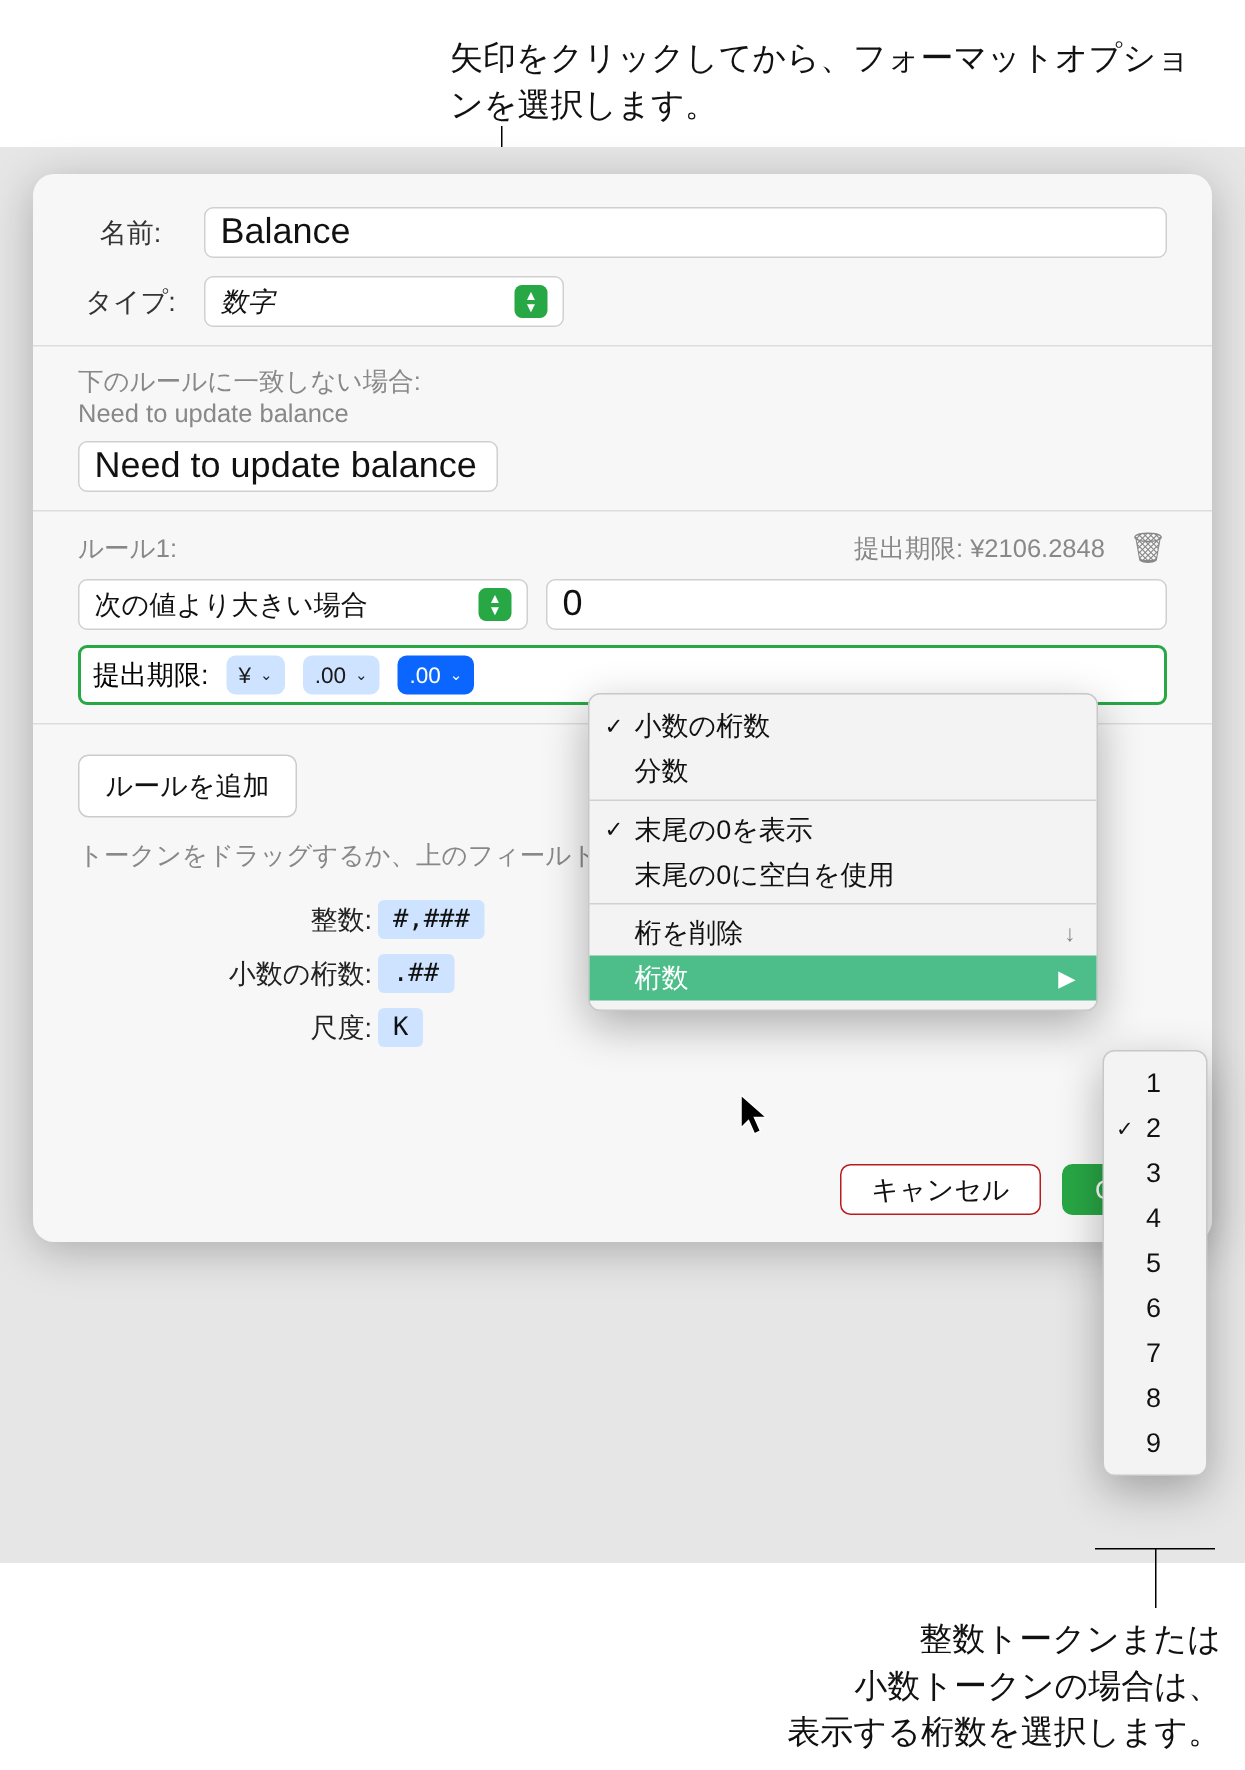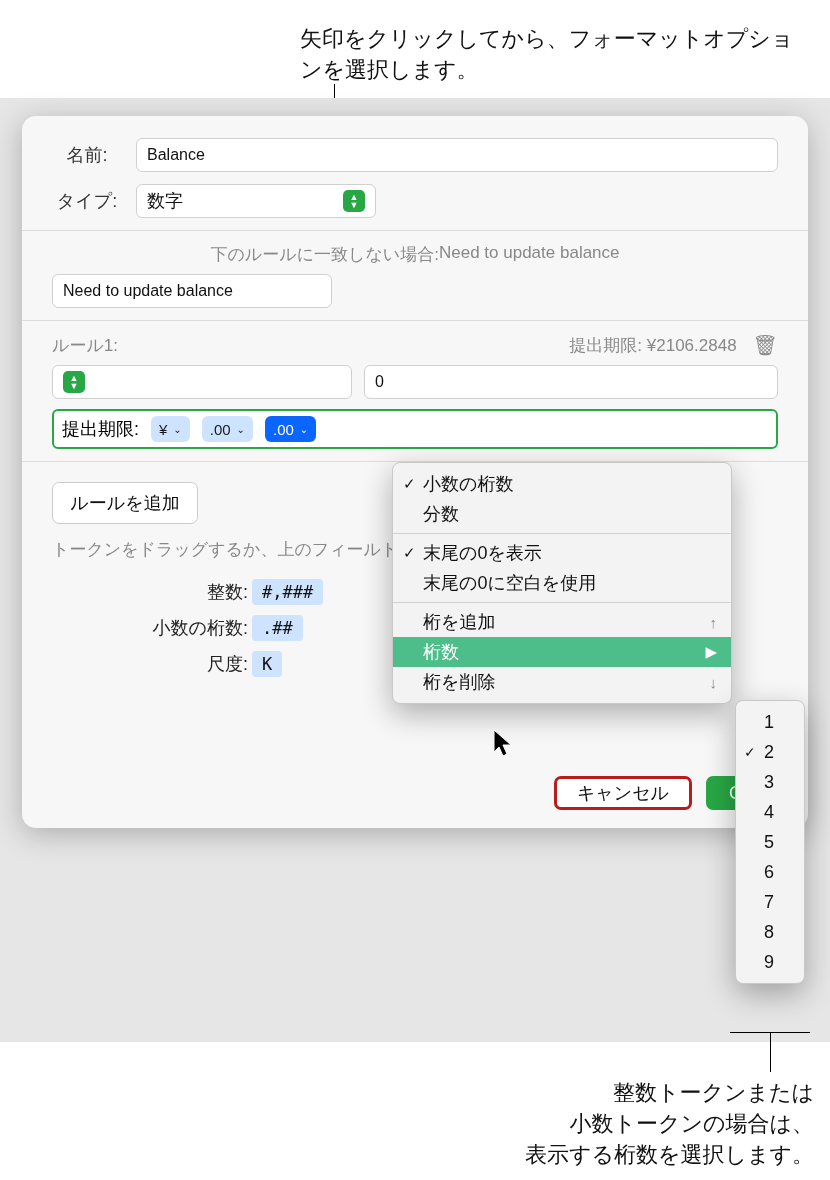--- a/index.html
+++ b/index.html
@@ -61,35 +61,36 @@
     padding-right: 14px;
     color: #333;
   }
   .input-text {
     flex: 1;
     height: 34px;
     border: 1px solid #d0d0d0;
     border-radius: 6px;
     background: #fff;
     padding: 16px 10px;
-    font-size: 16px;
+    font-size: 24px;
     display: flex;
     align-items: center;
   }
   .select {
     height: 34px;
     border: 1px solid #d0d0d0;
     border-radius: 6px;
     background: #fff;
     padding: 0 10px;
     display: flex;
     align-items: center;
     justify-content: space-between;
     width: 240px;
     position: relative;
+    font-style: italic;
   }
   .select-arrows, .select-arrow {
     width: 22px;
     height: 22px;
     border-radius: 5px;
     display: flex;
     flex-direction: column;
     align-items: center;
     justify-content: center;
     font-size: 9px;
@@ -186,21 +187,21 @@
     position: absolute;
     bottom: 18px;
     right: 30px;
     display: flex;
     gap: 14px;
   }
   .btn {
     height: 34px;
     padding: 0 20px;
     border-radius: 7px;
-    border: 3px solid #b91c1c;
+    border: 1px solid #b91c1c;
     background: #fff;
     display: flex;
     align-items: center;
     justify-content: center;
     min-width: 110px;
   }
   .btn.ok {
     background: #28a745;
     color: #fff;
     border-color: #28a745;
@@ -327,38 +328,39 @@
       <span>数字</span>
       <span class="select-arrows green">
         <span>▲</span>
           <span>▼</span>
       </span>
     </div>
   </div>
 
   <hr class="hr">
 
-  <div style="display:flex; justify-content:center; margin-bottom:8px;">
+  <div style="display:flex; justify-content:flex-start; margin-bottom:8px;flex-direction:column;">
     <div class="small-label">下のルールに一致しない場合:</div>
     <div class="small-label">Need to update balance</div>
   </div>
   <div class="input-text" style="width:280px;">Need to update balance</div>
 
   <hr class="hr">
 
   <div class="rule-header">
     <div class="small-label">ルール1:</div>
     <div style="display:flex; align-items:center; gap:16px;">
       <div class="small-label">提出期限: ¥2106.2848</div>
       <div class="trash">🗑</div>
     </div>
   </div>
 
   <div class="rule-row">
     <div class="rule-select">
+      <span>次の値より大きい場合</span>
       <span class="select-arrows green">
           <span>▲</span>
           <span>▼</span>
         </span>
     </div>
     <div class="input-text" style="flex:1;">0</div>
   </div>
 
   <div class="token-row">
     <span class="token-row-label">提出期限:</span>
@@ -409,31 +411,27 @@
   <div class="menu-sep"></div>
   <div class="menu-item">
     <span class="check">✓</span>
     <span>末尾の0を表示</span>
   </div>
   <div class="menu-item">
     <span>末尾の0に空白を使用</span>
   </div>
   <div class="menu-sep"></div>
   <div class="menu-item">
-    <span>桁を追加</span>
-    <span class="right">↑</span>
+    <span>桁を削除</span>
+    <span class="right">↓</span>
   </div>
   <div class="menu-item sel">
     <span>桁数</span>
     <span class="right">▶</span>
   </div>
-  <div class="menu-item">
-    <span>桁を削除</span>
-    <span class="right">↓</span>
-  </div>
 </div>
 
 <div class="submenu" id="submenu">
     <div class="sub-item">
       <span>1</span>
     </div>
     <div class="sub-item">
       <span class="check">✓</span>
       <span>2</span>
     </div>

